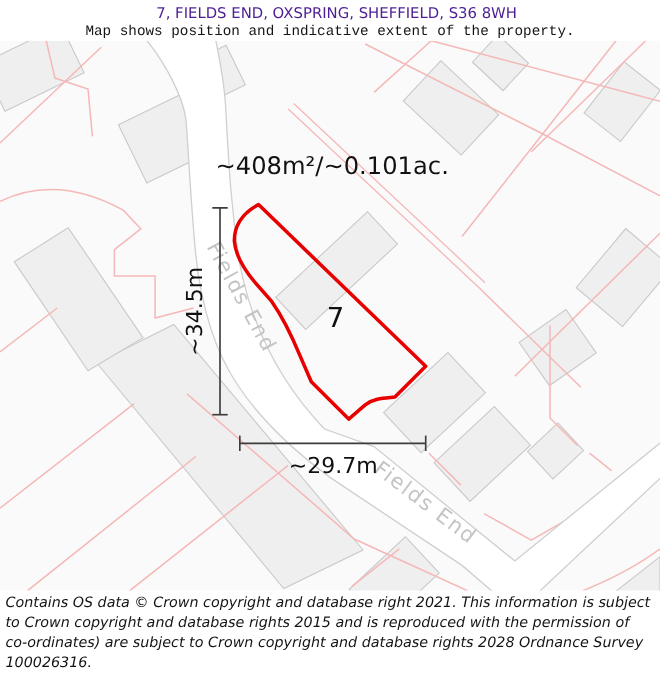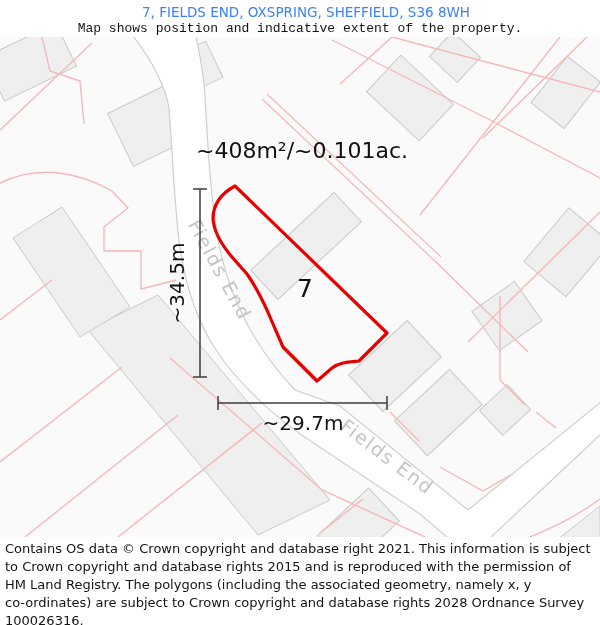--- a/index.html
+++ b/index.html
@@ -4,26 +4,26 @@
 <style>
   html,body{margin:0;padding:0;}
   body{
     width:600px;height:625px;position:relative;overflow:hidden;
     background:#ffffff;font-family:"DejaVu Sans","Liberation Sans",sans-serif;
   }
   .header{
     position:absolute;top:0;left:0;width:600px;height:37px;
     background:#ffffff;text-align:center;z-index:3;
   }
-  .header .title{font-size:13.5px;line-height:17px;padding-top:4px;color:#3b82f6;margin-left:12px;}
+  .header .title{font-size:13.5px;line-height:17px;padding-top:4px;color:#4c1d95;margin-left:12px;}
   .header .subtitle{font-size:13px;line-height:16px;color:#141414;font-family:Liberation Mono, monospace;}
   .map-svg{position:absolute;top:37px;left:0;z-index:1;}
   .footer{
     position:absolute;top:537px;left:0;width:600px;height:88px;
-    background:#ffffff;z-index:3;
+    background:#ffffff;z-index:3;font-style:italic;
   }
   .footer .line{
     margin-left:5px;font-size:13px;line-height:18px;color:#141414;white-space:nowrap;
   }
   .footer .line:first-child{margin-top:3px;}
 </style>
 </head>
 <body>
 
 <div class="header">
@@ -134,16 +134,15 @@
   <text x="303" y="430" fill="#111111" font-size="20px" text-anchor="middle">~29.7m</text>
 
   <text x="302" y="158" fill="#111111" font-size="22px" text-anchor="middle">~408m²/~0.101ac.</text>
 
   <text x="305" y="297" fill="#111111" font-size="25px" text-anchor="middle">7</text>
 </svg>
 
 <div class="footer">
   <div class="line">Contains OS data © Crown copyright and database right 2021. This information is subject</div>
   <div class="line">to Crown copyright and database rights 2015 and is reproduced with the permission of</div>
-  <div class="line">HM Land Registry. The polygons (including the associated geometry, namely x, y</div>
   <div class="line">co-ordinates) are subject to Crown copyright and database rights 2028 Ordnance Survey</div>
   <div class="line">100026316.</div>
 </div>
 
 </body></html>

